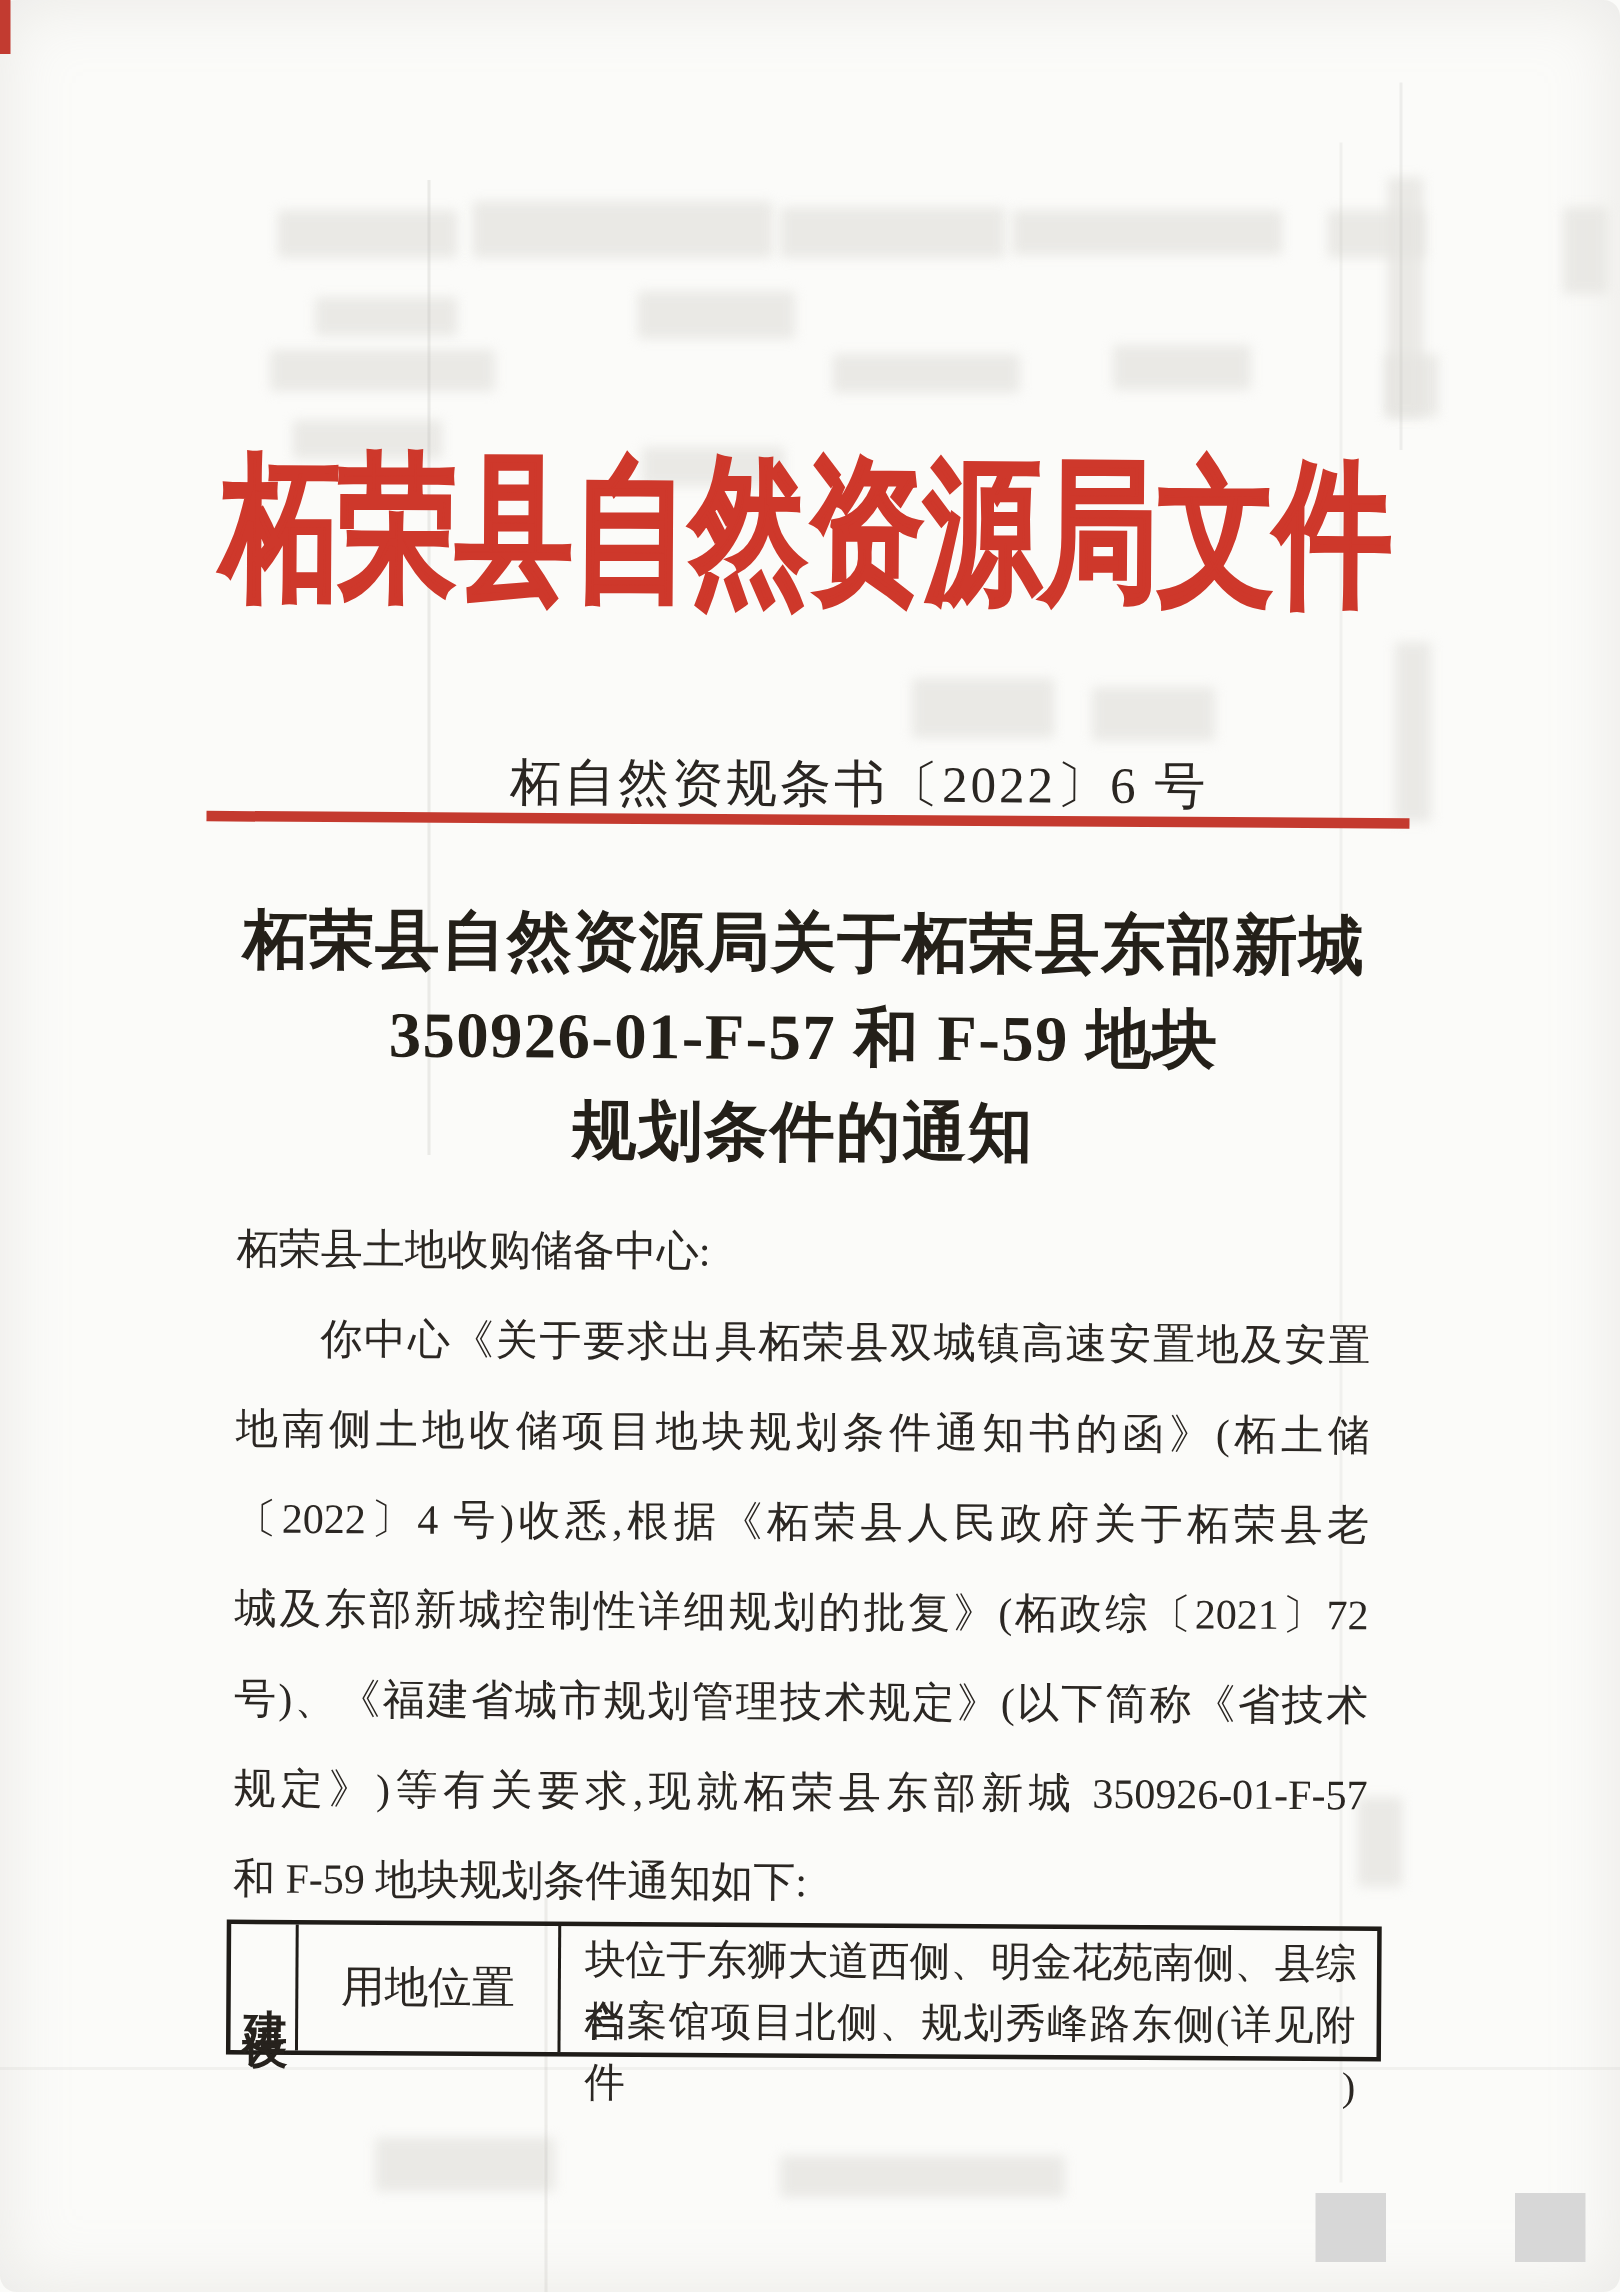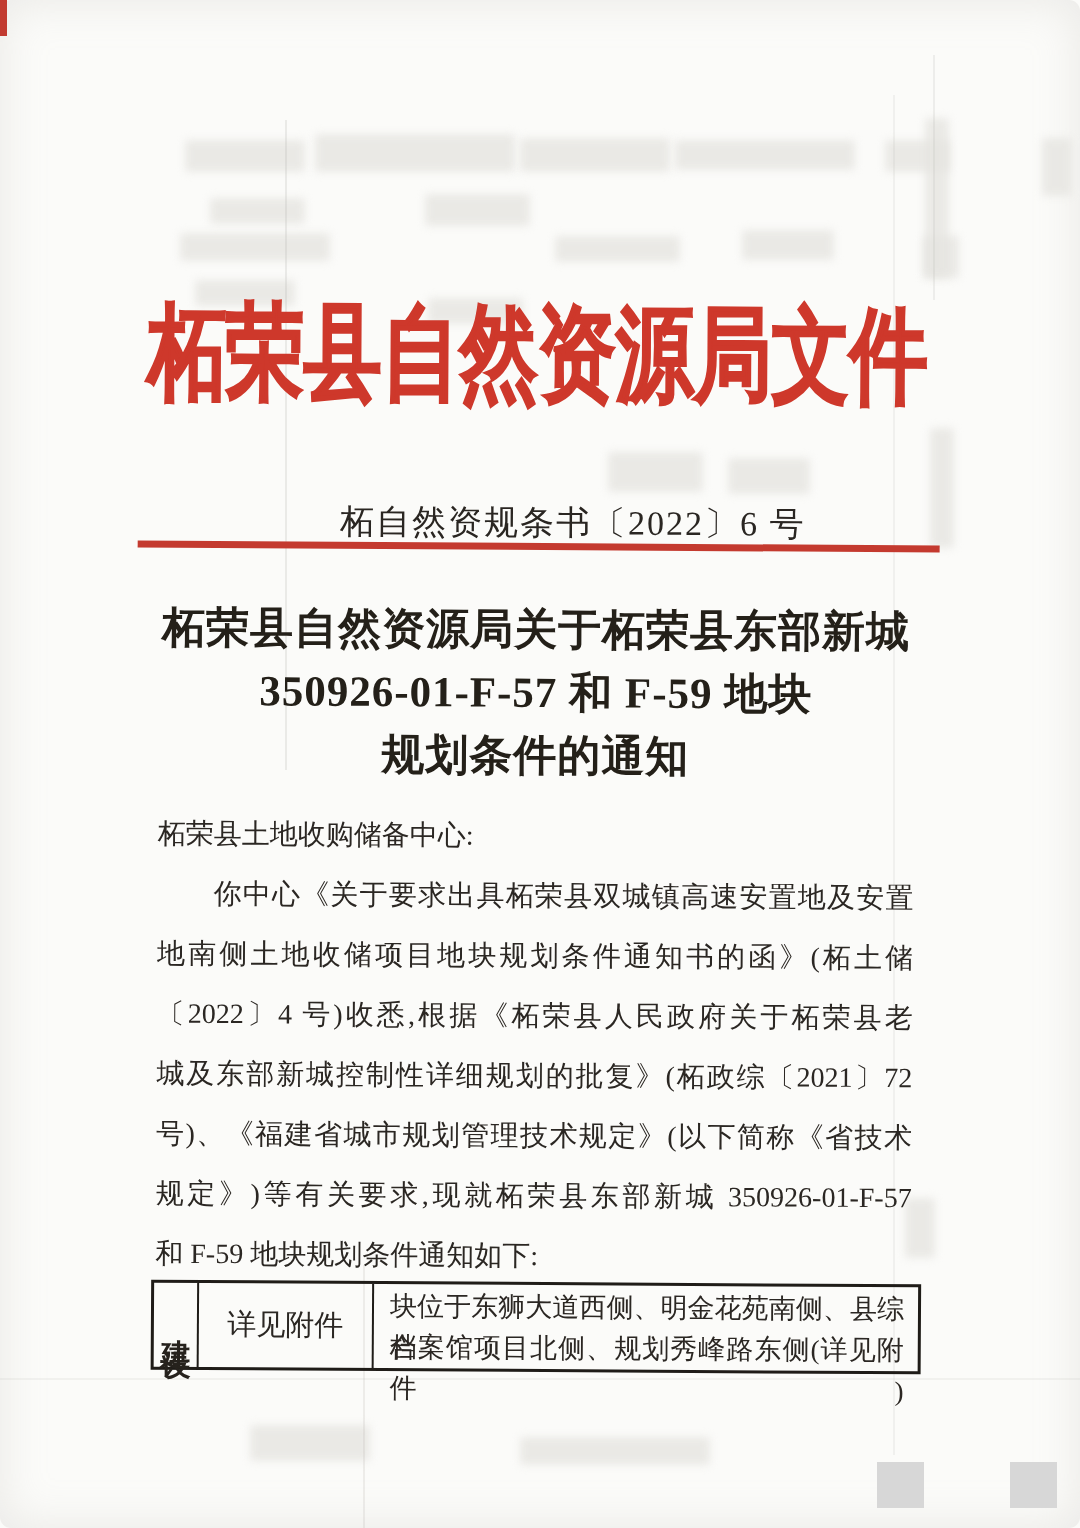--- a/index.html
+++ b/index.html
@@ -139,21 +139,21 @@
       <div class="bline just">号)、《福建省城市规划管理技术规定》(以下简称《省技术</div>
       <div class="bline just">规定》)等有关要求,现就柘荣县东部新城 350926-01-F-57</div>
       <div class="bline">和 F-59 地块规划条件通知如下:</div>
     </div>
 
     <div class="cond-table">
       <div class="col-group">
         <span class="vtext">建设</span>
       </div>
       <div class="col-label">
-        <span>详见附件</span>
+        <span>用地位置</span>
       </div>
       <div class="col-value">
         <div class="vline">块位于东狮大道西侧、明金花苑南侧、县综合</div>
         <div class="vline">档案馆项目北侧、规划秀峰路东侧(详见附件)</div>
       </div>
     </div>
 
   </div>
 
   <div class="gray-square" style="left:877px;top:1462px;"></div>

